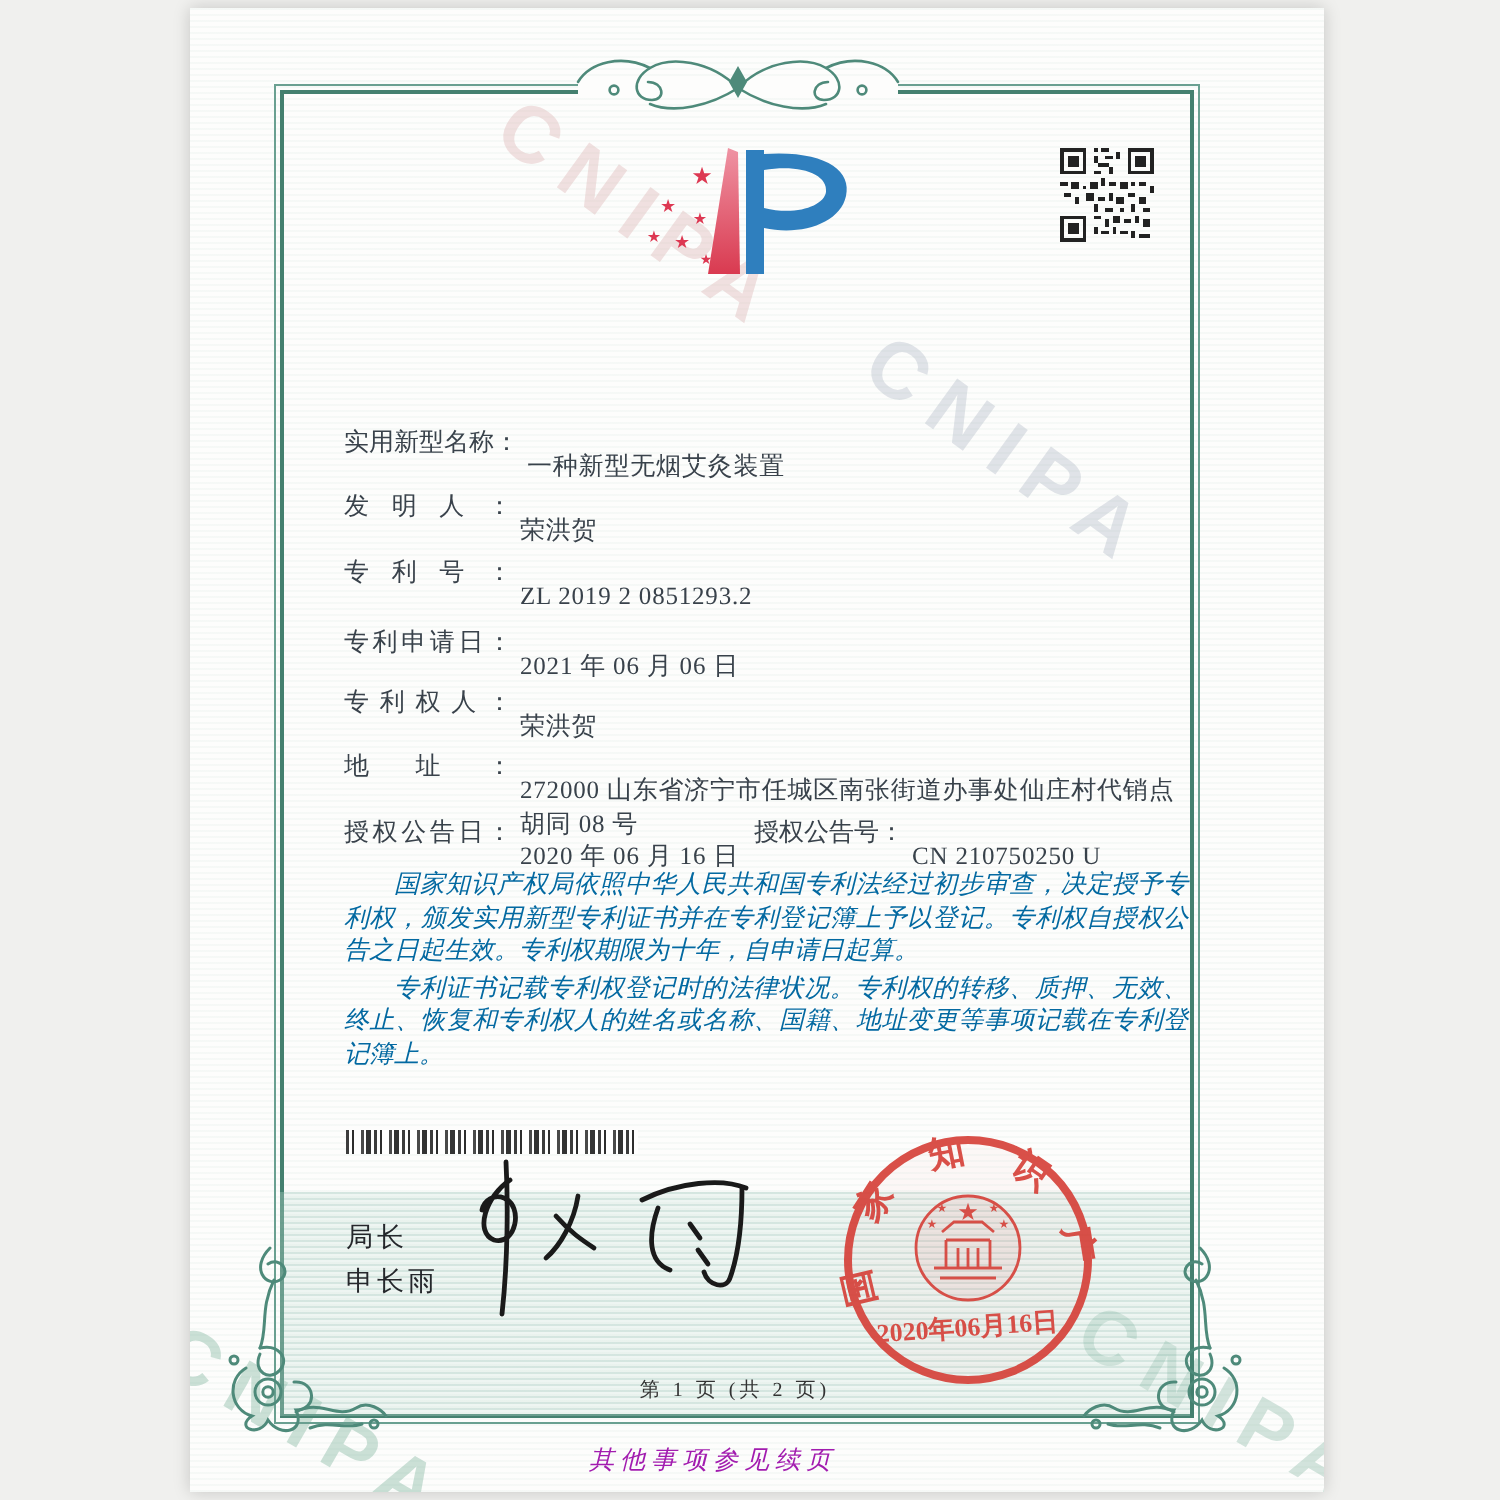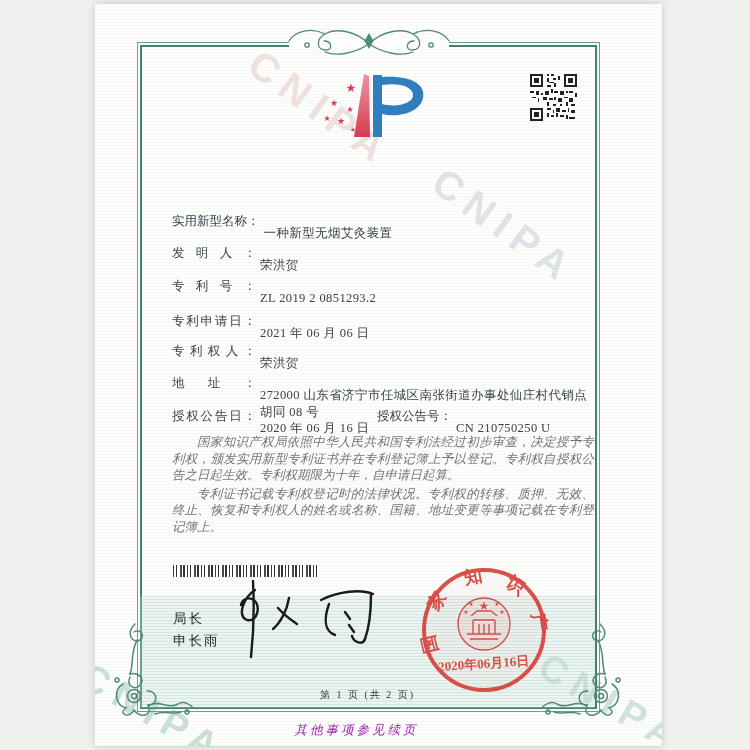--- a/index.html
+++ b/index.html
@@ -54,21 +54,21 @@
   .flabel{
     flex:0 0 84px;margin-right:4px;white-space:nowrap;
     text-align:justify;text-align-last:justify;
   }
   .fvalue{flex:1;letter-spacing:0.4px;margin-top:12px;}
   .r1{top:209px}.r2{top:241px}.r3{top:274px}.r4{top:309px}.r5{top:339px}.r6{top:371px}.r7{top:404px}
   .pair2{position:absolute;left:205px;top:0;display:flex;width:219px;}
   .pair2 .flabel{flex:0 0 74px;}
   .paras{
     position:absolute;left:77px;top:430px;width:422px;
-    font-size:12.5px;line-height:16.5px;color:#737373;
+    font-size:12.5px;line-height:16.5px;color:#0369a1;
     font-style:italic;text-align:justify;
   }
   .paras p{margin:0 0 2px 0;text-indent:2em;}
   .barcode{
     position:absolute;left:78px;top:561px;width:146px;height:12px;
     background:repeating-linear-gradient(90deg,
       #3c3c3c 0 1.5px,#fff 1.5px 3px,#2e2e2e 3px 4px,#fff 4px 7.5px,
       #4a4a4a 7.5px 9px,#fff 9px 10px,#333 10px 12.5px,#fff 12.5px 14px);
   }
   .officer{

